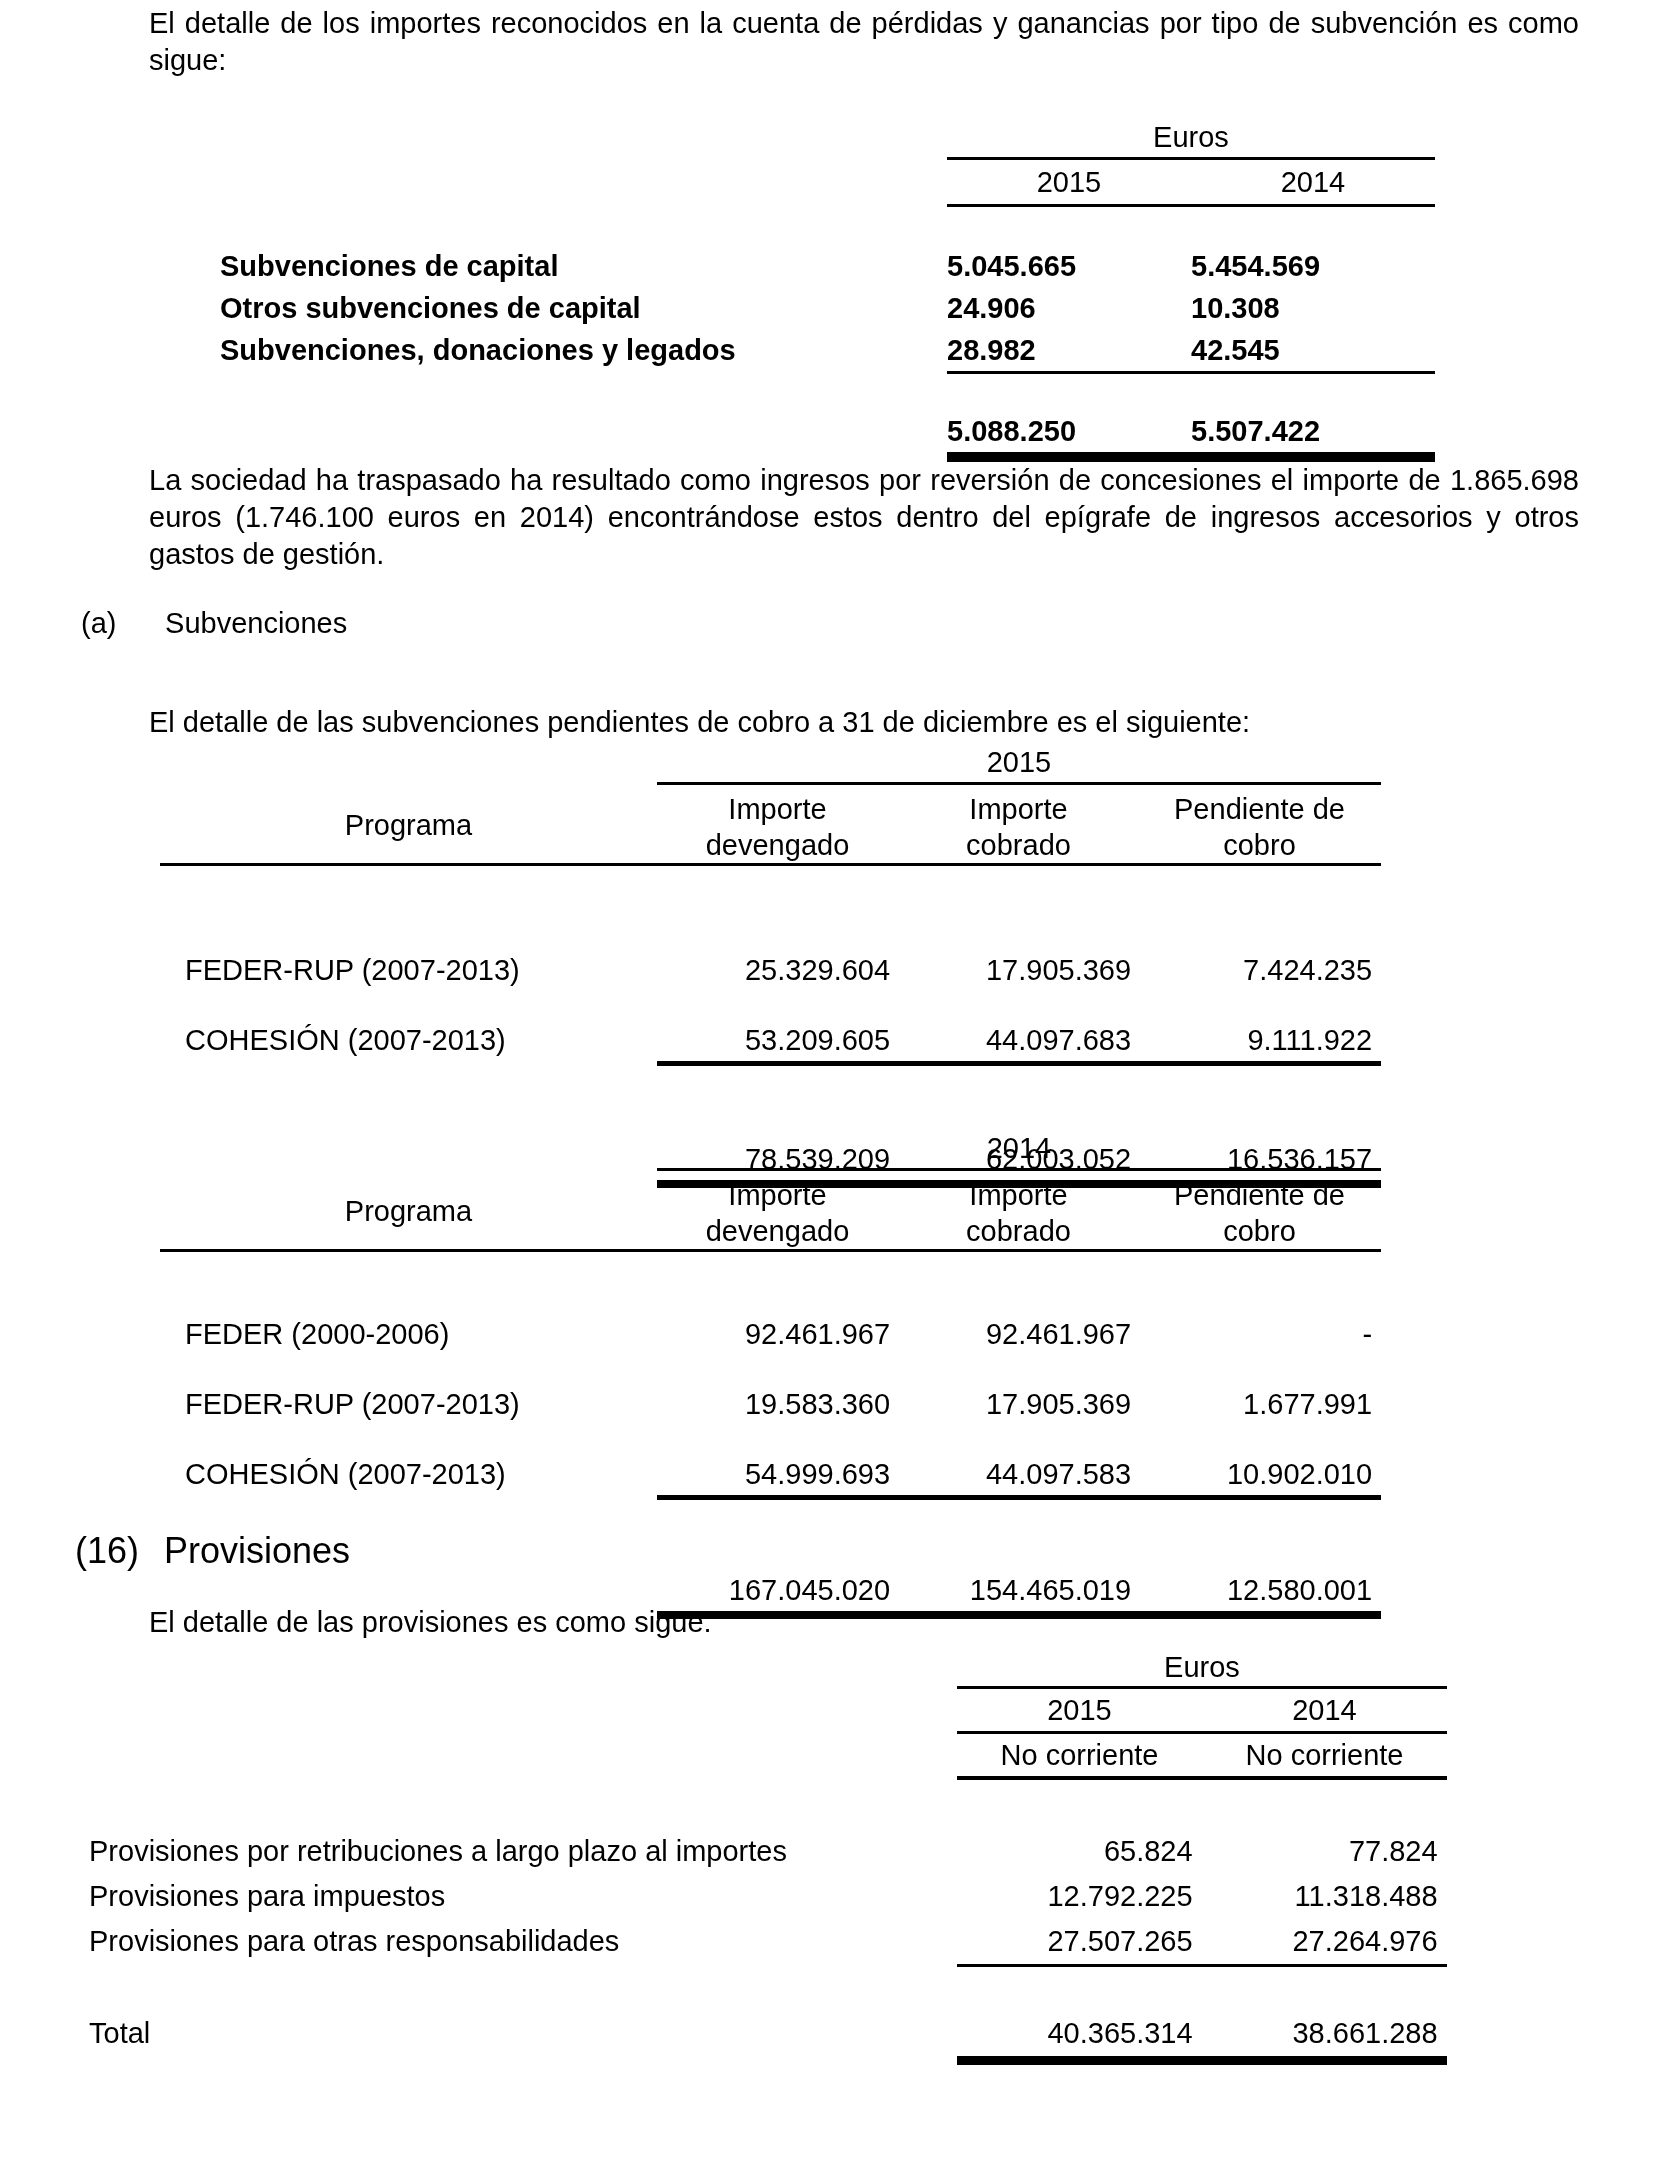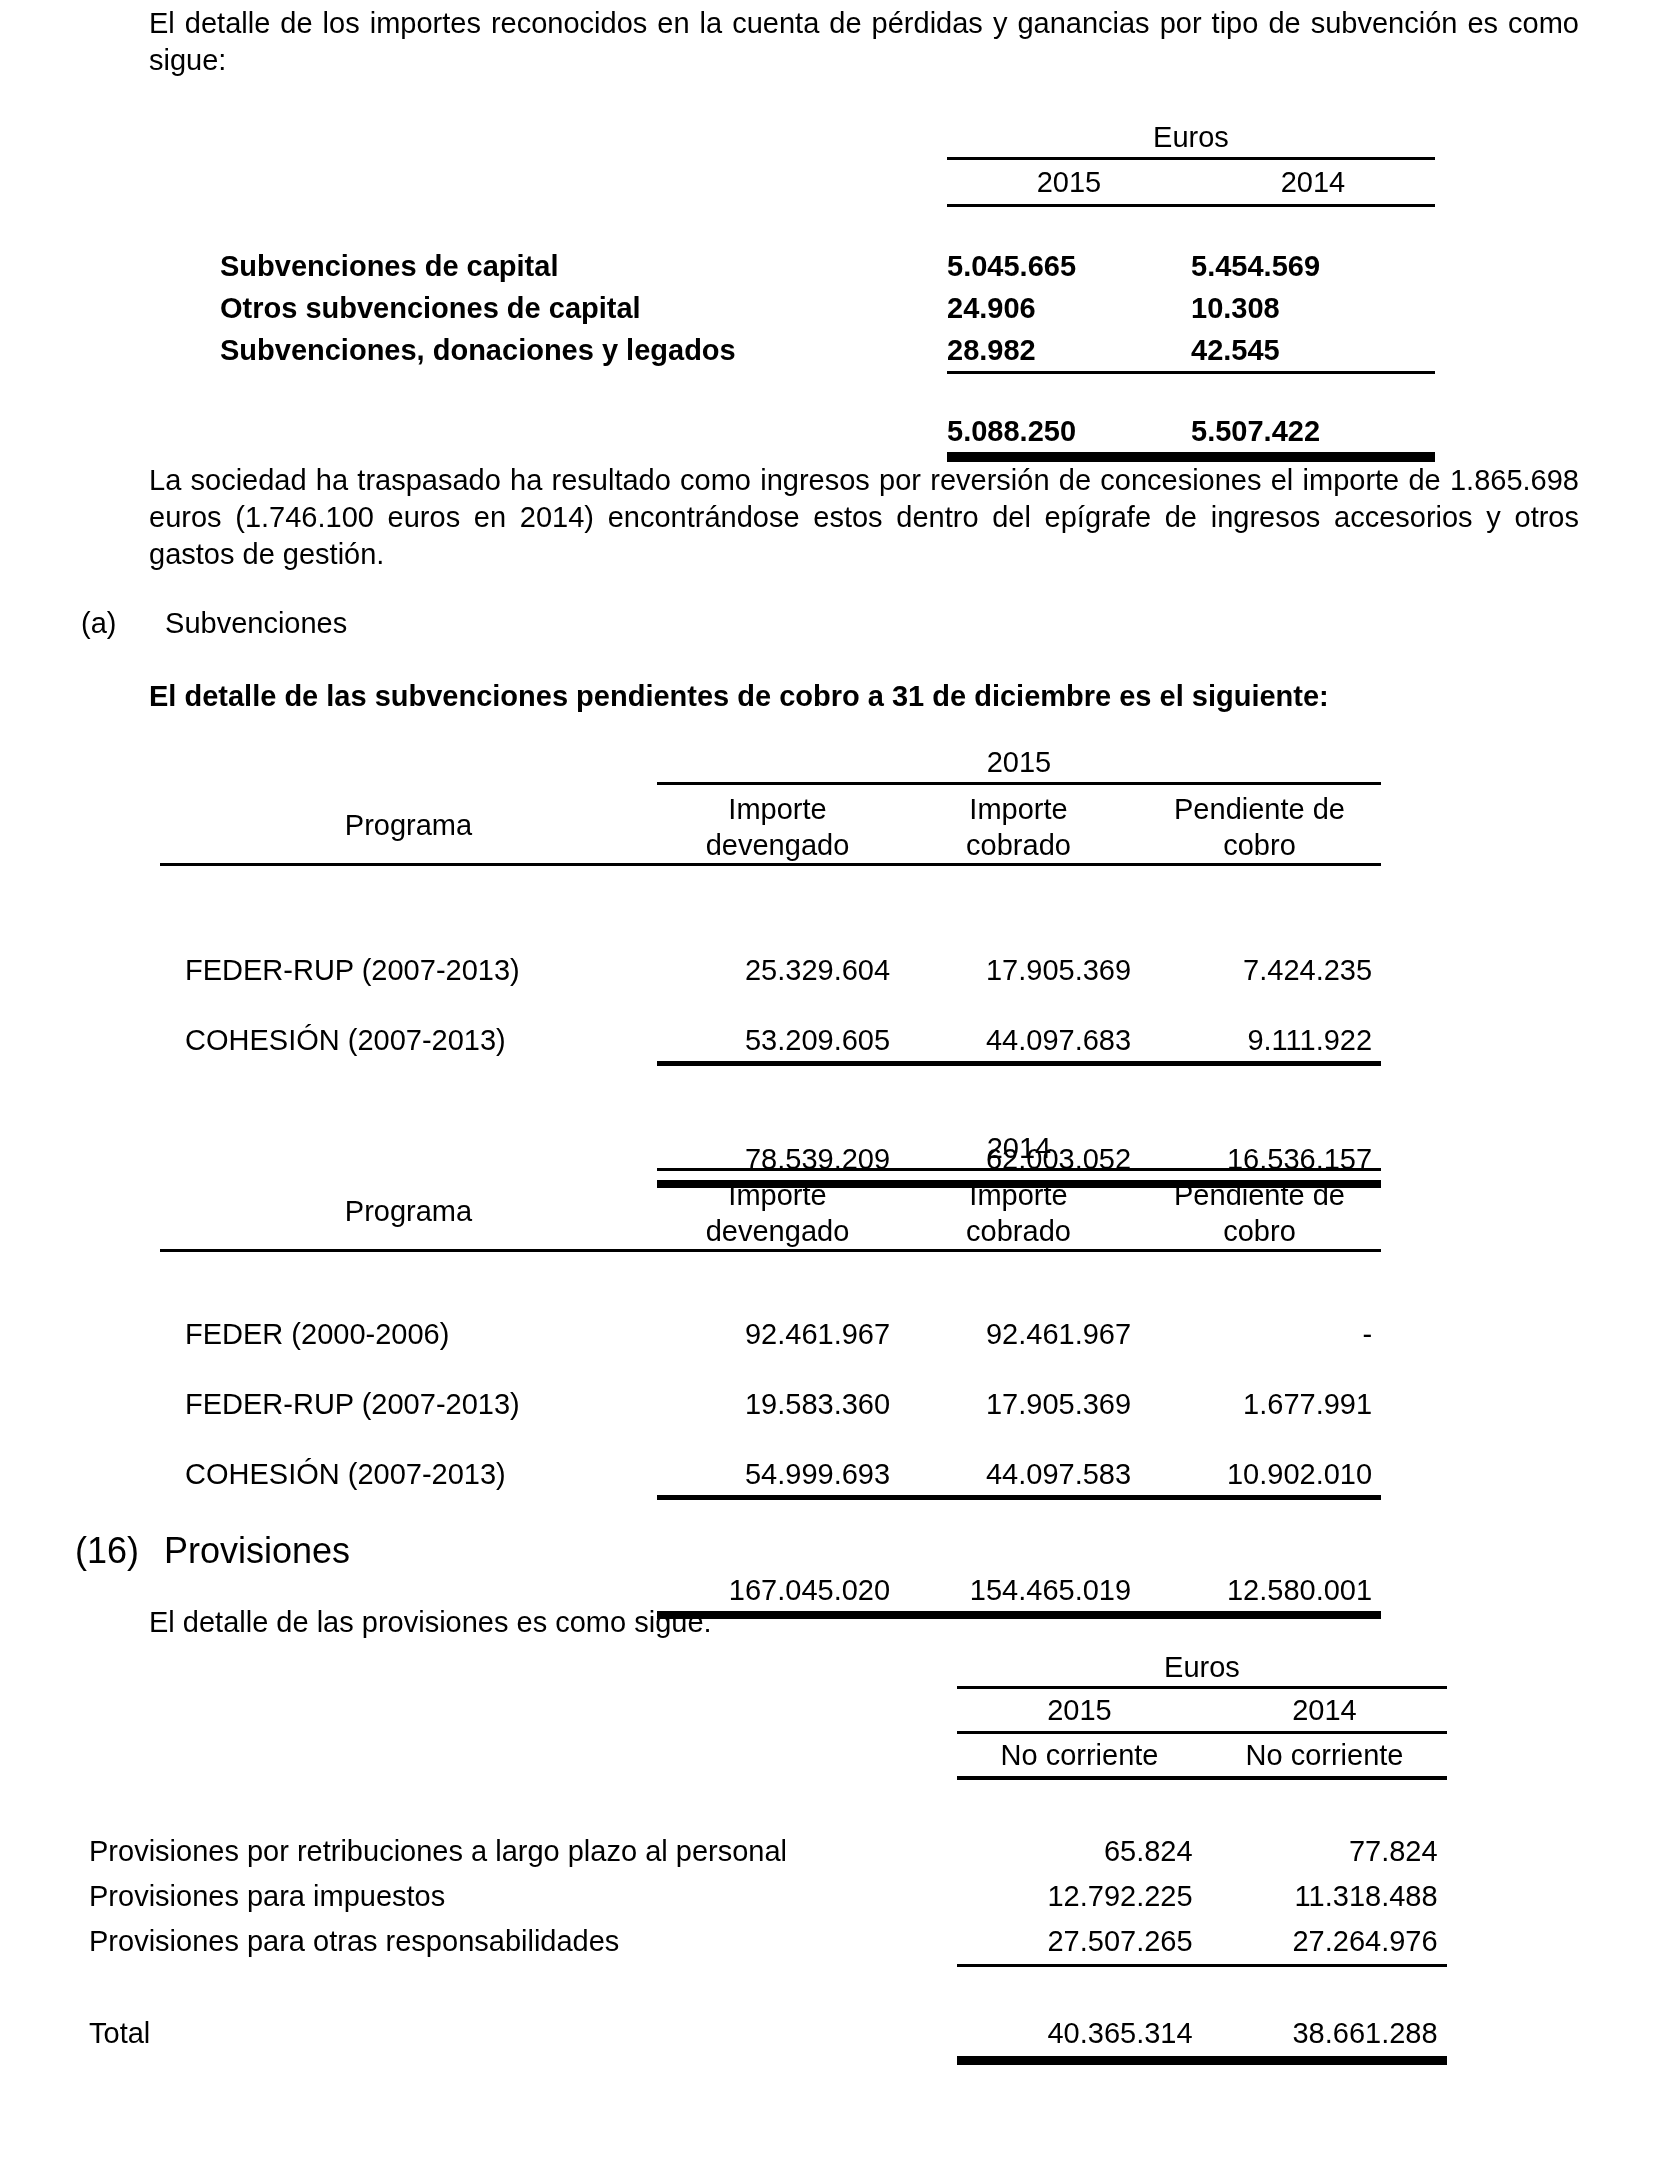--- a/index.html
+++ b/index.html
@@ -100,21 +100,21 @@
     <div class="t1-thick rl"></div>
   </div>
 
   <p class="para" style="left:149px;top:462px;width:1430px;">La sociedad ha traspasado ha resultado como ingresos por reversión de concesiones el importe de 1.865.698 euros (1.746.100 euros en 2014) encontrándose estos dentro del epígrafe de ingresos accesorios y otros gastos de gestión.</p>
 
   <div class="section" style="left:81px;top:607px;">
     <span class="sec-marker" style="width:76px;">(a)</span>
     <span>Subvenciones</span>
   </div>
 
-  <p class="para single" style="left:149px;top:678px;width:1337px;font-weight:bold;">El detalle de las subvenciones pendientes de cobro a 31 de diciembre es el siguiente:</p>
+  <p class="para single" style="left:149px;top:704px;width:1337px;">El detalle de las subvenciones pendientes de cobro a 31 de diciembre es el siguiente:</p>
 
   <div class="ts" style="top:743px;">
     <div class="ts-year">2015</div>
     <div class="ts-rule rl"></div>
     <div class="ts-head">
       <div class="prog">Programa</div>
       <div class="col">
         <div>Importe</div>
         <div>devengado</div>
       </div>
@@ -219,21 +219,21 @@
     </div>
     <div class="t4-rule rl"></div>
     <div class="t4-years">
       <div>No corriente</div>
       <div style="width:245px;">No corriente</div>
     </div>
     <div class="t4-subrule rl"></div>
     <div class="sp" style="height:49px;"></div>
 
     <div class="t4-row">
-      <div class="lbl">Provisiones por retribuciones a largo plazo al personal</div>
+      <div class="lbl">Provisiones por retribuciones a largo plazo al importes</div>
       <div class="num">65.824</div>
       <div class="num">77.824</div>
     </div>
     <div class="t4-row">
       <div class="lbl">Provisiones para impuestos</div>
       <div class="num">12.792.225</div>
       <div class="num">11.318.488</div>
     </div>
     <div class="t4-row">
       <div class="lbl">Provisiones para otras responsabilidades</div>

